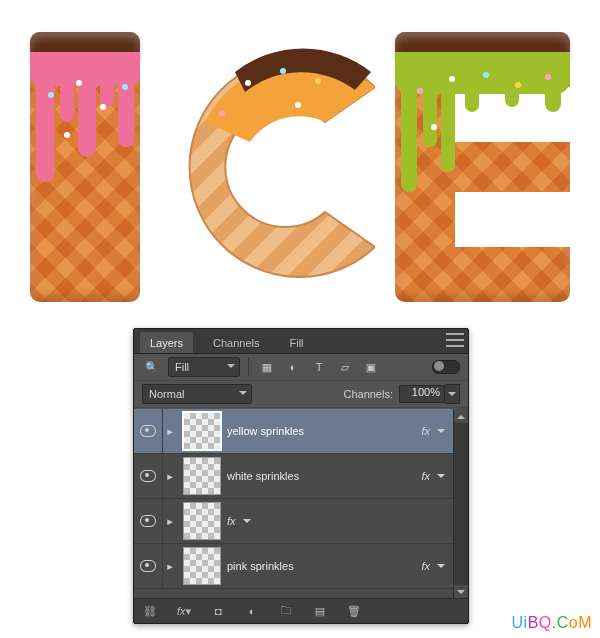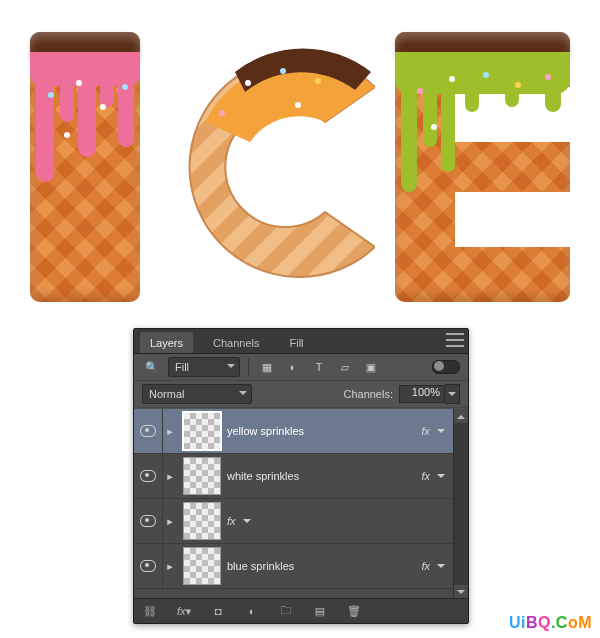--- a/index.html
+++ b/index.html
@@ -69,21 +69,21 @@
 .thumb.sel{outline:2px solid #fff;outline-offset:-1px}
 .layer-name{color:#e6e6e6;flex:1;font-size:11px}
 .layer.selected .layer-name{color:#fff}
 .fx{color:#d7d7d7;font-style:italic;margin-right:4px;font-size:11px}
 .collapse{width:14px;height:14px;display:flex;align-items:center;justify-content:center;margin-right:6px}
 .collapse::after{content:"";border:4px solid transparent;border-top-color:#cfcfcf;margin-top:3px}
 
 .footer{position:absolute;left:0;right:0;bottom:0;height:24px;background:#3e3e3e;border-top:1px solid #2a2a2a;display:flex;align-items:center;padding:0 6px;gap:14px}
 .footer .iconbtn{color:#b9b9b9}
 
-.watermark{position:absolute;right:8px;bottom:6px;font-size:16px;font-weight:bold;letter-spacing:.5px}
+.watermark{position:absolute;right:8px;bottom:6px;font-size:16px;font-weight:normal;letter-spacing:.5px}
 .watermark span.a{color:#34a4ff}
 .watermark span.b{color:#b833b8}
 .watermark span.c{color:#ff3aa0}
 .watermark span.d{color:#35b23c}
 .watermark span.e{color:#ff8a00}
 </style>
 </head>
 <body>
 
 <div class="stage">
@@ -235,21 +235,21 @@
         <div class="thumb"></div>
         <div class="fx">fx</div>
         <div class="collapse"></div>
       </div>
       <div class="layer">
         <div class="vis">
             <div class="eye"></div>
           </div>
         <div class="twist">▸</div>
         <div class="thumb"></div>
-        <div class="layer-name">blue sprinkles</div>
+        <div class="layer-name">pink sprinkles</div>
         <div class="fx">fx</div>
         <div class="collapse"></div>
       </div>
     </div>
 
     <div class="scrollbar">
       <div class="btn up"></div>
       <div class="btn down"></div>
     </div>
 

